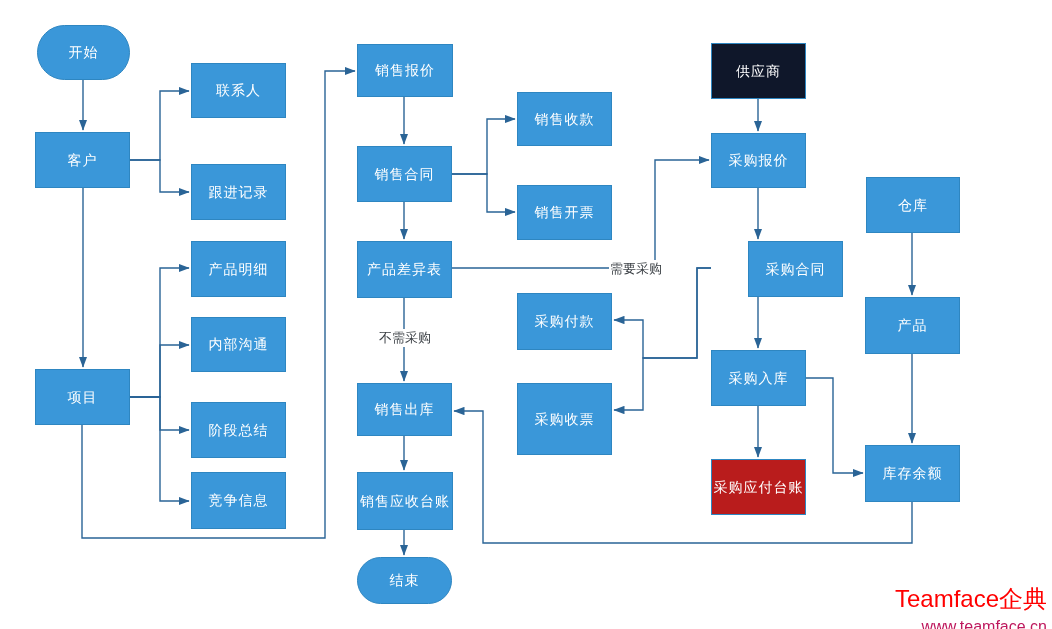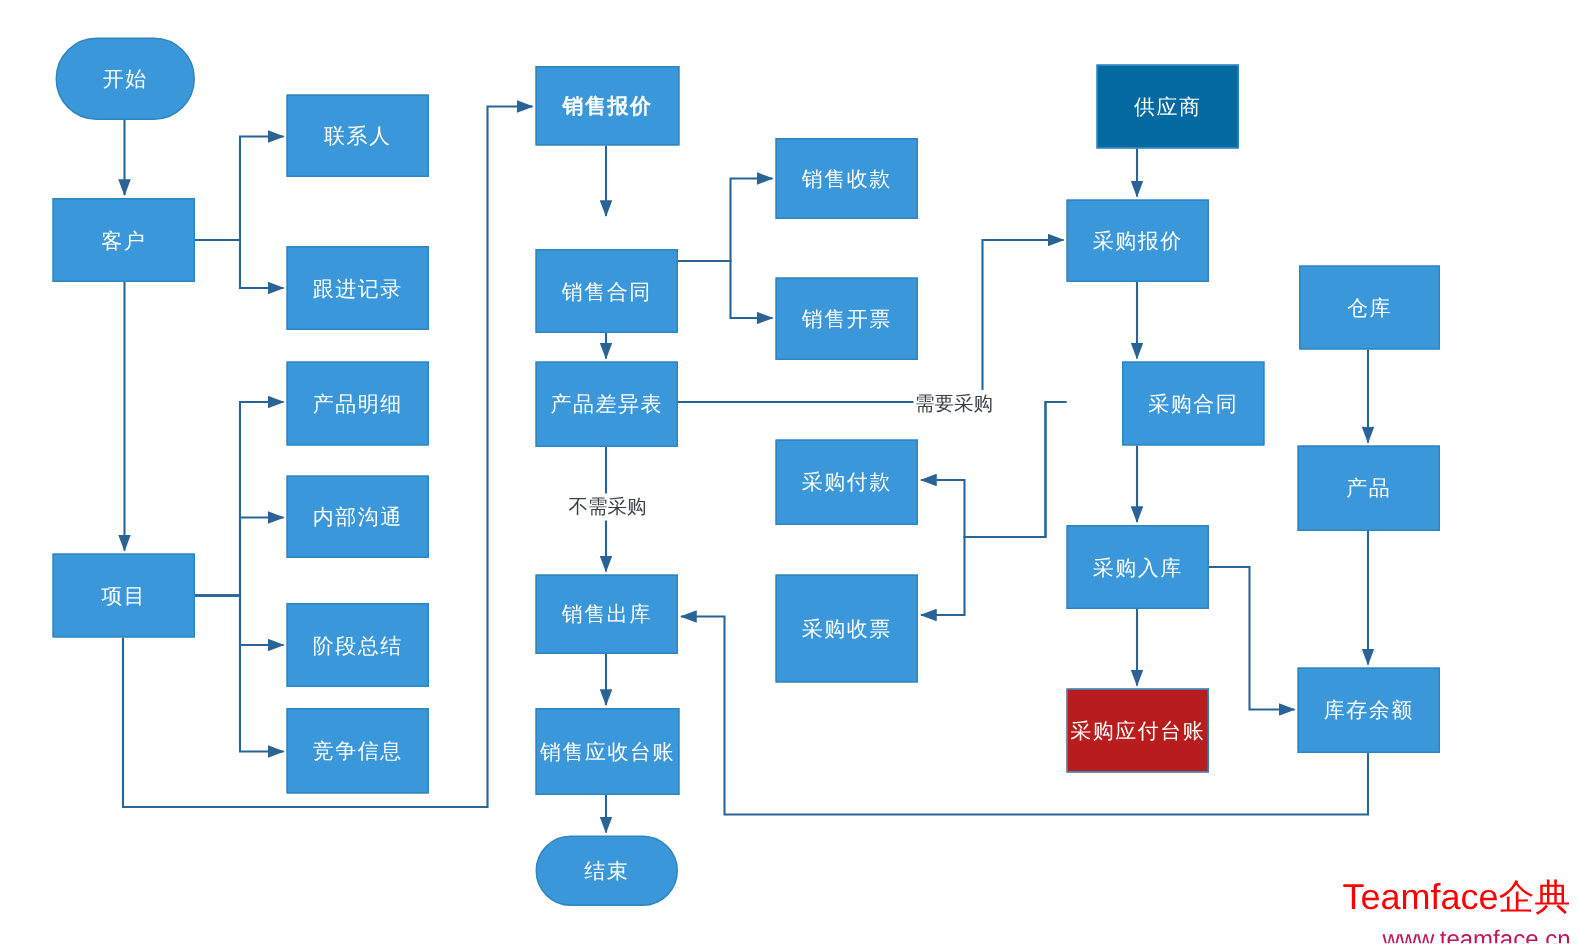--- a/index.html
+++ b/index.html
@@ -79,31 +79,31 @@
   <div id="node-layer">
       <div class="node stadium" style="left: 37px; top: 25px; width: 93px; height: 55px; background: rgb(58, 151, 217); border: 1px solid rgb(46, 134, 193); color: rgb(255, 255, 255);">开始</div>
       <div class="node" style="left: 35px; top: 132px; width: 95px; height: 56px; background: rgb(58, 151, 217); border: 1px solid rgb(46, 134, 193); color: rgb(255, 255, 255);">客户</div>
       <div class="node" style="left: 35px; top: 369px; width: 95px; height: 56px; background: rgb(58, 151, 217); border: 1px solid rgb(46, 134, 193); color: rgb(255, 255, 255);">项目</div>
       <div class="node" style="left: 191px; top: 63px; width: 95px; height: 55px; background: rgb(58, 151, 217); border: 1px solid rgb(46, 134, 193); color: rgb(255, 255, 255);">联系人</div>
       <div class="node" style="left: 191px; top: 164px; width: 95px; height: 56px; background: rgb(58, 151, 217); border: 1px solid rgb(46, 134, 193); color: rgb(255, 255, 255);">跟进记录</div>
       <div class="node" style="left: 191px; top: 241px; width: 95px; height: 56px; background: rgb(58, 151, 217); border: 1px solid rgb(46, 134, 193); color: rgb(255, 255, 255);">产品明细</div>
       <div class="node" style="left: 191px; top: 317px; width: 95px; height: 55px; background: rgb(58, 151, 217); border: 1px solid rgb(46, 134, 193); color: rgb(255, 255, 255);">内部沟通</div>
       <div class="node" style="left: 191px; top: 402px; width: 95px; height: 56px; background: rgb(58, 151, 217); border: 1px solid rgb(46, 134, 193); color: rgb(255, 255, 255);">阶段总结</div>
       <div class="node" style="left: 191px; top: 472px; width: 95px; height: 57px; background: rgb(58, 151, 217); border: 1px solid rgb(46, 134, 193); color: rgb(255, 255, 255);">竞争信息</div>
-      <div class="node" style="left: 357px; top: 44px; width: 96px; height: 53px; background: rgb(58, 151, 217); border: 1px solid rgb(46, 134, 193); color: rgb(255, 255, 255); font-weight: bold;">销售报价</div>
-      <div class="node" style="left: 357px; top: 146px; width: 95px; height: 56px; background: rgb(58, 151, 217); border: 1px solid rgb(46, 134, 193); color: rgb(255, 255, 255); margin-top: 20px;">销售合同</div>
+      <div class="node" style="left: 357px; top: 44px; width: 96px; height: 53px; background: rgb(58, 151, 217); border: 1px solid rgb(46, 134, 193); color: rgb(255, 255, 255);">销售报价</div>
+      <div class="node" style="left: 357px; top: 146px; width: 95px; height: 56px; background: rgb(58, 151, 217); border: 1px solid rgb(46, 134, 193); color: rgb(255, 255, 255);">销售合同</div>
       <div class="node" style="left: 357px; top: 241px; width: 95px; height: 57px; background: rgb(58, 151, 217); border: 1px solid rgb(46, 134, 193); color: rgb(255, 255, 255);">产品差异表</div>
       <div class="node" style="left: 357px; top: 383px; width: 95px; height: 53px; background: rgb(58, 151, 217); border: 1px solid rgb(46, 134, 193); color: rgb(255, 255, 255);">销售出库</div>
       <div class="node" style="left: 357px; top: 472px; width: 96px; height: 58px; background: rgb(58, 151, 217); border: 1px solid rgb(46, 134, 193); color: rgb(255, 255, 255);">销售应收台账</div>
       <div class="node stadium" style="left: 357px; top: 557px; width: 95px; height: 47px; background: rgb(58, 151, 217); border: 1px solid rgb(46, 134, 193); color: rgb(255, 255, 255);">结束</div>
       <div class="node" style="left: 517px; top: 92px; width: 95px; height: 54px; background: rgb(58, 151, 217); border: 1px solid rgb(46, 134, 193); color: rgb(255, 255, 255);">销售收款</div>
       <div class="node" style="left: 517px; top: 185px; width: 95px; height: 55px; background: rgb(58, 151, 217); border: 1px solid rgb(46, 134, 193); color: rgb(255, 255, 255);">销售开票</div>
       <div class="node" style="left: 517px; top: 293px; width: 95px; height: 57px; background: rgb(58, 151, 217); border: 1px solid rgb(46, 134, 193); color: rgb(255, 255, 255);">采购付款</div>
       <div class="node" style="left: 517px; top: 383px; width: 95px; height: 72px; background: rgb(58, 151, 217); border: 1px solid rgb(46, 134, 193); color: rgb(255, 255, 255);">采购收票</div>
-      <div class="node" style="left: 731px; top: 43px; width: 95px; height: 56px; background: #0369a1; border: 1px solid rgb(46, 134, 193); color: rgb(255, 255, 255);">供应商</div>
+      <div class="node" style="left: 711px; top: 43px; width: 95px; height: 56px; background: #0f172a; border: 1px solid rgb(46, 134, 193); color: rgb(255, 255, 255);">供应商</div>
       <div class="node" style="left: 711px; top: 133px; width: 95px; height: 55px; background: rgb(58, 151, 217); border: 1px solid rgb(46, 134, 193); color: rgb(255, 255, 255);">采购报价</div>
       <div class="node" style="left: 748px; top: 241px; width: 95px; height: 56px; background: rgb(58, 151, 217); border: 1px solid rgb(46, 134, 193); color: rgb(255, 255, 255);">采购合同</div>
       <div class="node" style="left: 711px; top: 350px; width: 95px; height: 56px; background: rgb(58, 151, 217); border: 1px solid rgb(46, 134, 193); color: rgb(255, 255, 255);">采购入库</div>
       <div class="node" style="left: 711px; top: 459px; width: 95px; height: 56px; background: #b91c1c; border: 1px solid rgb(46, 134, 193); color: rgb(255, 255, 255);">采购应付台账</div>
       <div class="node" style="left: 866px; top: 177px; width: 94px; height: 56px; background: rgb(58, 151, 217); border: 1px solid rgb(46, 134, 193); color: rgb(255, 255, 255);">仓库</div>
       <div class="node" style="left: 865px; top: 297px; width: 95px; height: 57px; background: rgb(58, 151, 217); border: 1px solid rgb(46, 134, 193); color: rgb(255, 255, 255);">产品</div>
       <div class="node" style="left: 865px; top: 445px; width: 95px; height: 57px; background: rgb(58, 151, 217); border: 1px solid rgb(46, 134, 193); color: rgb(255, 255, 255);">库存余额</div>
     </div>
   <div id="label-layer">
       <div class="edge-label" style="left: 636px; top: 269px; color: rgb(58, 63, 68);">需要采购</div>

